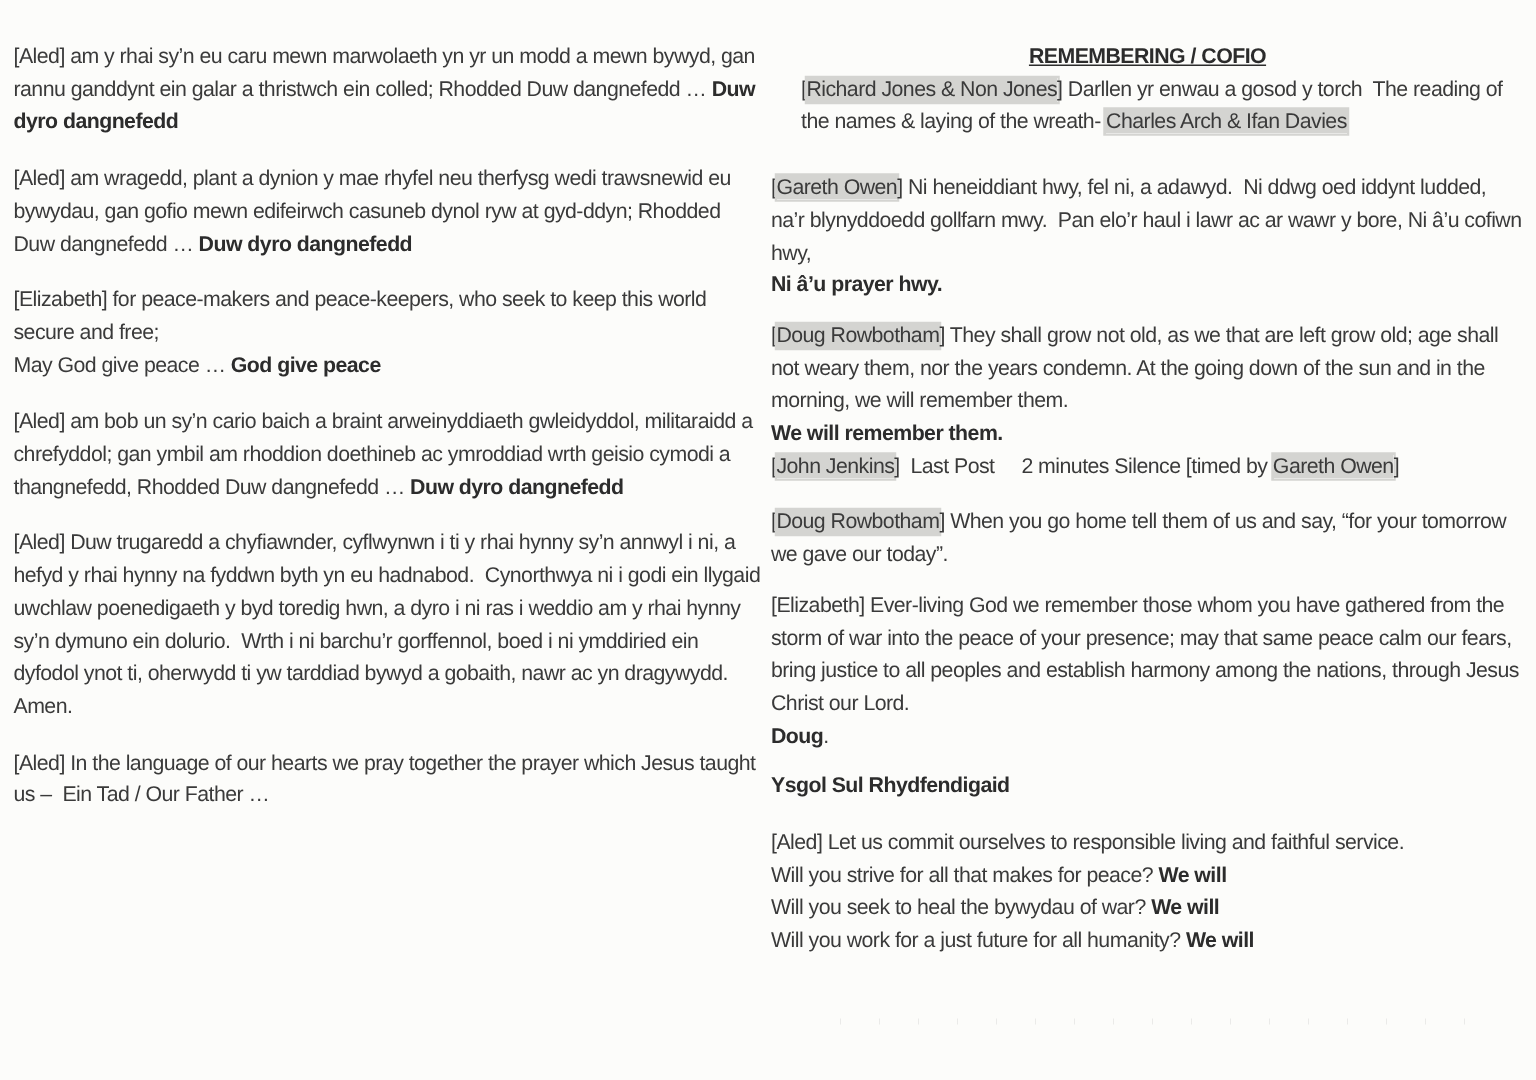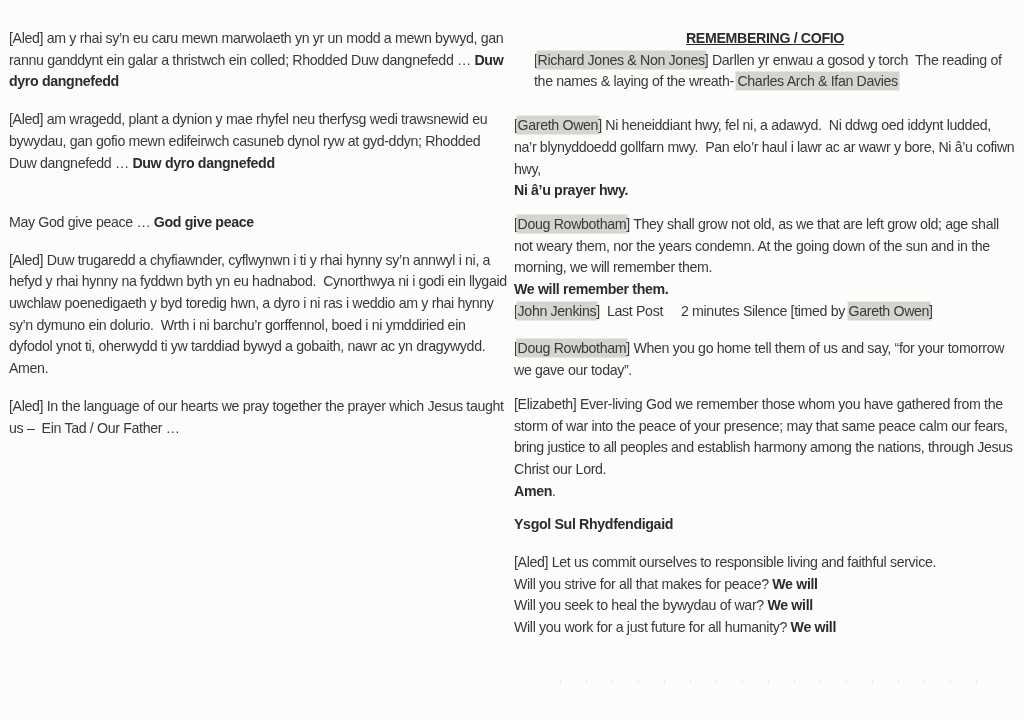--- a/index.html
+++ b/index.html
@@ -64,32 +64,33 @@
   }
 </style>
 </head>
 <body style="background: rgb(252, 252, 250);">
 
 <div class="page">
 
   <div class="col col-left">
       <p class="para"><span>[Aled] am y rhai sy’n eu caru mewn marwolaeth yn yr un modd a mewn bywyd, gan rannu ganddynt ein galar a thristwch ein colled; Rhodded Duw dangnefedd … </span><span class="b">Duw dyro dangnefedd</span></p>
       <p class="para"><span>[Aled] am wragedd, plant a dynion y mae rhyfel neu therfysg wedi trawsnewid eu bywydau, gan gofio mewn edifeirwch casuneb dynol ryw at gyd-ddyn; Rhodded Duw dangnefedd … </span><span class="b">Duw dyro dangnefedd</span></p>
-      <p class="para"><br><span>May God give peace … </span><span class="b">God give peace</span></p>
+      <p class="para"><span>[Elizabeth] for peace-makers and peace-keepers, who seek to keep this world secure and free;</span><br><span>May God give peace … </span><span class="b">God give peace</span></p>
+      <p class="para"><span>[Aled] am bob un sy’n cario baich a braint arweinyddiaeth gwleidyddol, militaraidd a chrefyddol; gan ymbil am rhoddion doethineb ac ymroddiad wrth geisio cymodi a thangnefedd, Rhodded Duw dangnefedd … </span><span class="b">Duw dyro dangnefedd</span></p>
       <p class="para"><span>[Aled] Duw trugaredd a chyfiawnder, cyflwynwn i ti y rhai hynny sy’n annwyl i ni, a hefyd y rhai hynny na fyddwn byth yn eu hadnabod.  Cynorthwya ni i godi ein llygaid uwchlaw poenedigaeth y byd toredig hwn, a dyro i ni ras i weddio am y rhai hynny sy’n dymuno ein dolurio.  Wrth i ni barchu’r gorffennol, boed i ni ymddiried ein dyfodol ynot ti, oherwydd ti yw tarddiad bywyd a gobaith, nawr ac yn dragywydd.  Amen.</span></p>
       <p class="para"><span>[Aled] In the language of our hearts we pray together the prayer which Jesus taught us –  Ein Tad / Our Father …</span></p>
     </div>
 
   <div class="col col-right">
     <p class="heading">REMEMBERING / COFIO</p>
     <div>
         <p class="para gap-xl"><span>[</span><span class="hl">Richard Jones &amp; Non Jones</span><span>] Darllen yr enwau a gosod y torch  The reading of the names &amp; laying of the wreath- </span><span class="hl">Charles Arch &amp; Ifan Davies</span></p>
         <p class="para"><span>[</span><span class="hl">Gareth Owen</span><span>] Ni heneiddiant hwy, fel ni, a adawyd.  Ni ddwg oed iddynt ludded, na’r blynyddoedd gollfarn mwy.  Pan elo’r haul i lawr ac ar wawr y bore, Ni â’u cofiwn hwy,</span><br><span class="b">Ni â’u prayer hwy.</span></p>
         <p class="para gap-md"><span>[</span><span class="hl">Doug Rowbotham</span><span>] They shall grow not old, as we that are left grow old; age shall not weary them, nor the years condemn. At the going down of the sun and in the morning, we will remember them.</span><br><span class="b">We will remember them.</span><br><span>[</span><span class="hl">John Jenkins</span><span>]  Last Post     2 minutes Silence [timed by </span><span class="hl">Gareth Owen</span><span>]</span></p>
         <p class="para gap-lg"><span>[</span><span class="hl">Doug Rowbotham</span><span>] When you go home tell them of us and say, “for your tomorrow we gave our today”.</span></p>
-        <p class="para"><span>[Elizabeth] Ever-living God we remember those whom you have gathered from the storm of war into the peace of your presence; may that same peace calm our fears, bring justice to all peoples and establish harmony among the nations, through Jesus Christ our Lord.</span><br><span class="b">Amen</span><span>.</span></p>
+        <p class="para"><span>[Elizabeth] Ever-living God we remember those whom you have gathered from the storm of war into the peace of your presence; may that same peace calm our fears, bring justice to all peoples and establish harmony among the nations, through Jesus Christ our Lord.</span><br><span class="b">Doug</span><span>.</span></p>
         <p class="para gap-md"><span class="b">Ysgol Sul Rhydfendigaid</span></p>
         <p class="para"><span>[Aled] Let us commit ourselves to responsible living and faithful service.</span><br><span>Will you strive for all that makes for peace? </span><span class="b">We will</span><br><span>Will you seek to heal the bywydau of war? </span><span class="b">We will</span><br><span>Will you work for a just future for all humanity? </span><span class="b">We will</span></p>
       </div>
   </div>
 
   <div class="scan-noise"></div>
 </div>
 
 </body></html>

